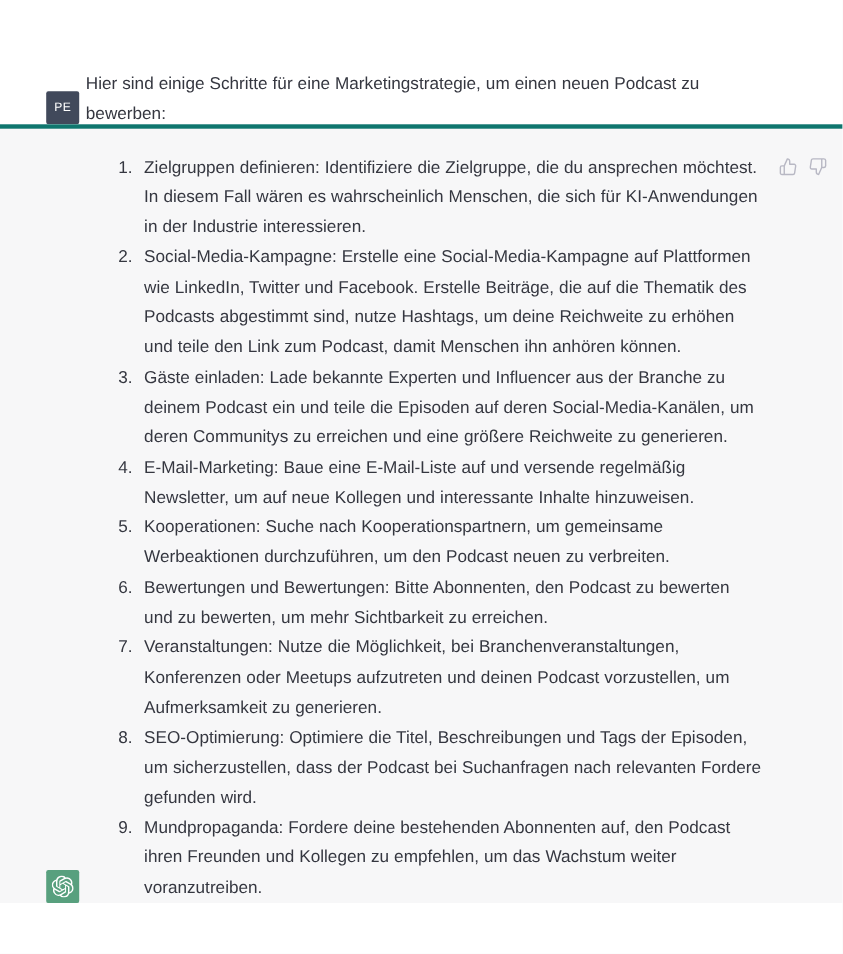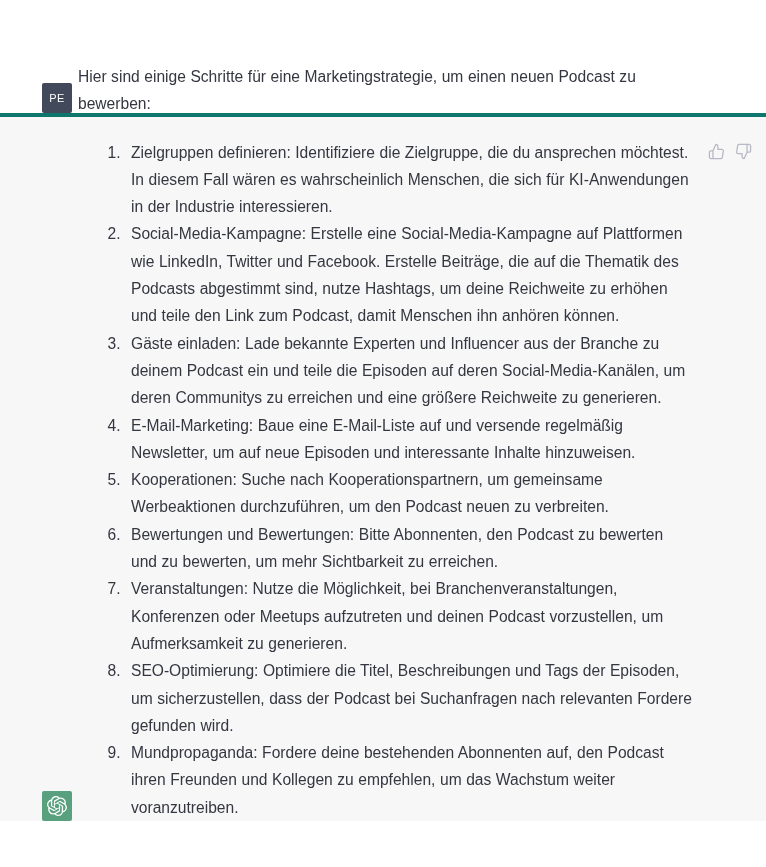--- a/index.html
+++ b/index.html
@@ -102,21 +102,21 @@
         </svg>
       </span>
     </div>
 
     <div class="content">
       <p>Hier sind einige Schritte für eine Marketingstrategie, um einen neuen Podcast zu bewerben:</p>
       <ol>
           <li>Zielgruppen definieren: Identifiziere die Zielgruppe, die du ansprechen möchtest. In diesem Fall wären es wahrscheinlich Menschen, die sich für KI-Anwendungen in der Industrie interessieren.</li>
           <li>Social-Media-Kampagne: Erstelle eine Social-Media-Kampagne auf Plattformen wie LinkedIn, Twitter und Facebook. Erstelle Beiträge, die auf die Thematik des Podcasts abgestimmt sind, nutze Hashtags, um deine Reichweite zu erhöhen und teile den Link zum Podcast, damit Menschen ihn anhören können.</li>
           <li>Gäste einladen: Lade bekannte Experten und Influencer aus der Branche zu deinem Podcast ein und teile die Episoden auf deren Social-Media-Kanälen, um deren Communitys zu erreichen und eine größere Reichweite zu generieren.</li>
-          <li>E-Mail-Marketing: Baue eine E-Mail-Liste auf und versende regelmäßig Newsletter, um auf neue Episoden und interessante Inhalte hinzuweisen.</li>
+          <li>E-Mail-Marketing: Baue eine E-Mail-Liste auf und versende regelmäßig Newsletter, um auf neue Kollegen und interessante Inhalte hinzuweisen.</li>
           <li>Kooperationen: Suche nach Kooperationspartnern, um gemeinsame Werbeaktionen durchzuführen, um den Podcast neuen zu verbreiten.</li>
           <li>Bewertungen und Bewertungen: Bitte Abonnenten, den Podcast zu bewerten und zu bewerten, um mehr Sichtbarkeit zu erreichen.</li>
           <li>Veranstaltungen: Nutze die Möglichkeit, bei Branchenveranstaltungen, Konferenzen oder Meetups aufzutreten und deinen Podcast vorzustellen, um Aufmerksamkeit zu generieren.</li>
           <li>SEO-Optimierung: Optimiere die Titel, Beschreibungen und Tags der Episoden, um sicherzustellen, dass der Podcast bei Suchanfragen nach relevanten Fordere gefunden wird.</li>
           <li>Mundpropaganda: Fordere deine bestehenden Abonnenten auf, den Podcast ihren Freunden und Kollegen zu empfehlen, um das Wachstum weiter voranzutreiben.</li>
         </ol>
     </div>
 
     <div class="feedback">
       <button aria-label="thumbs up">

